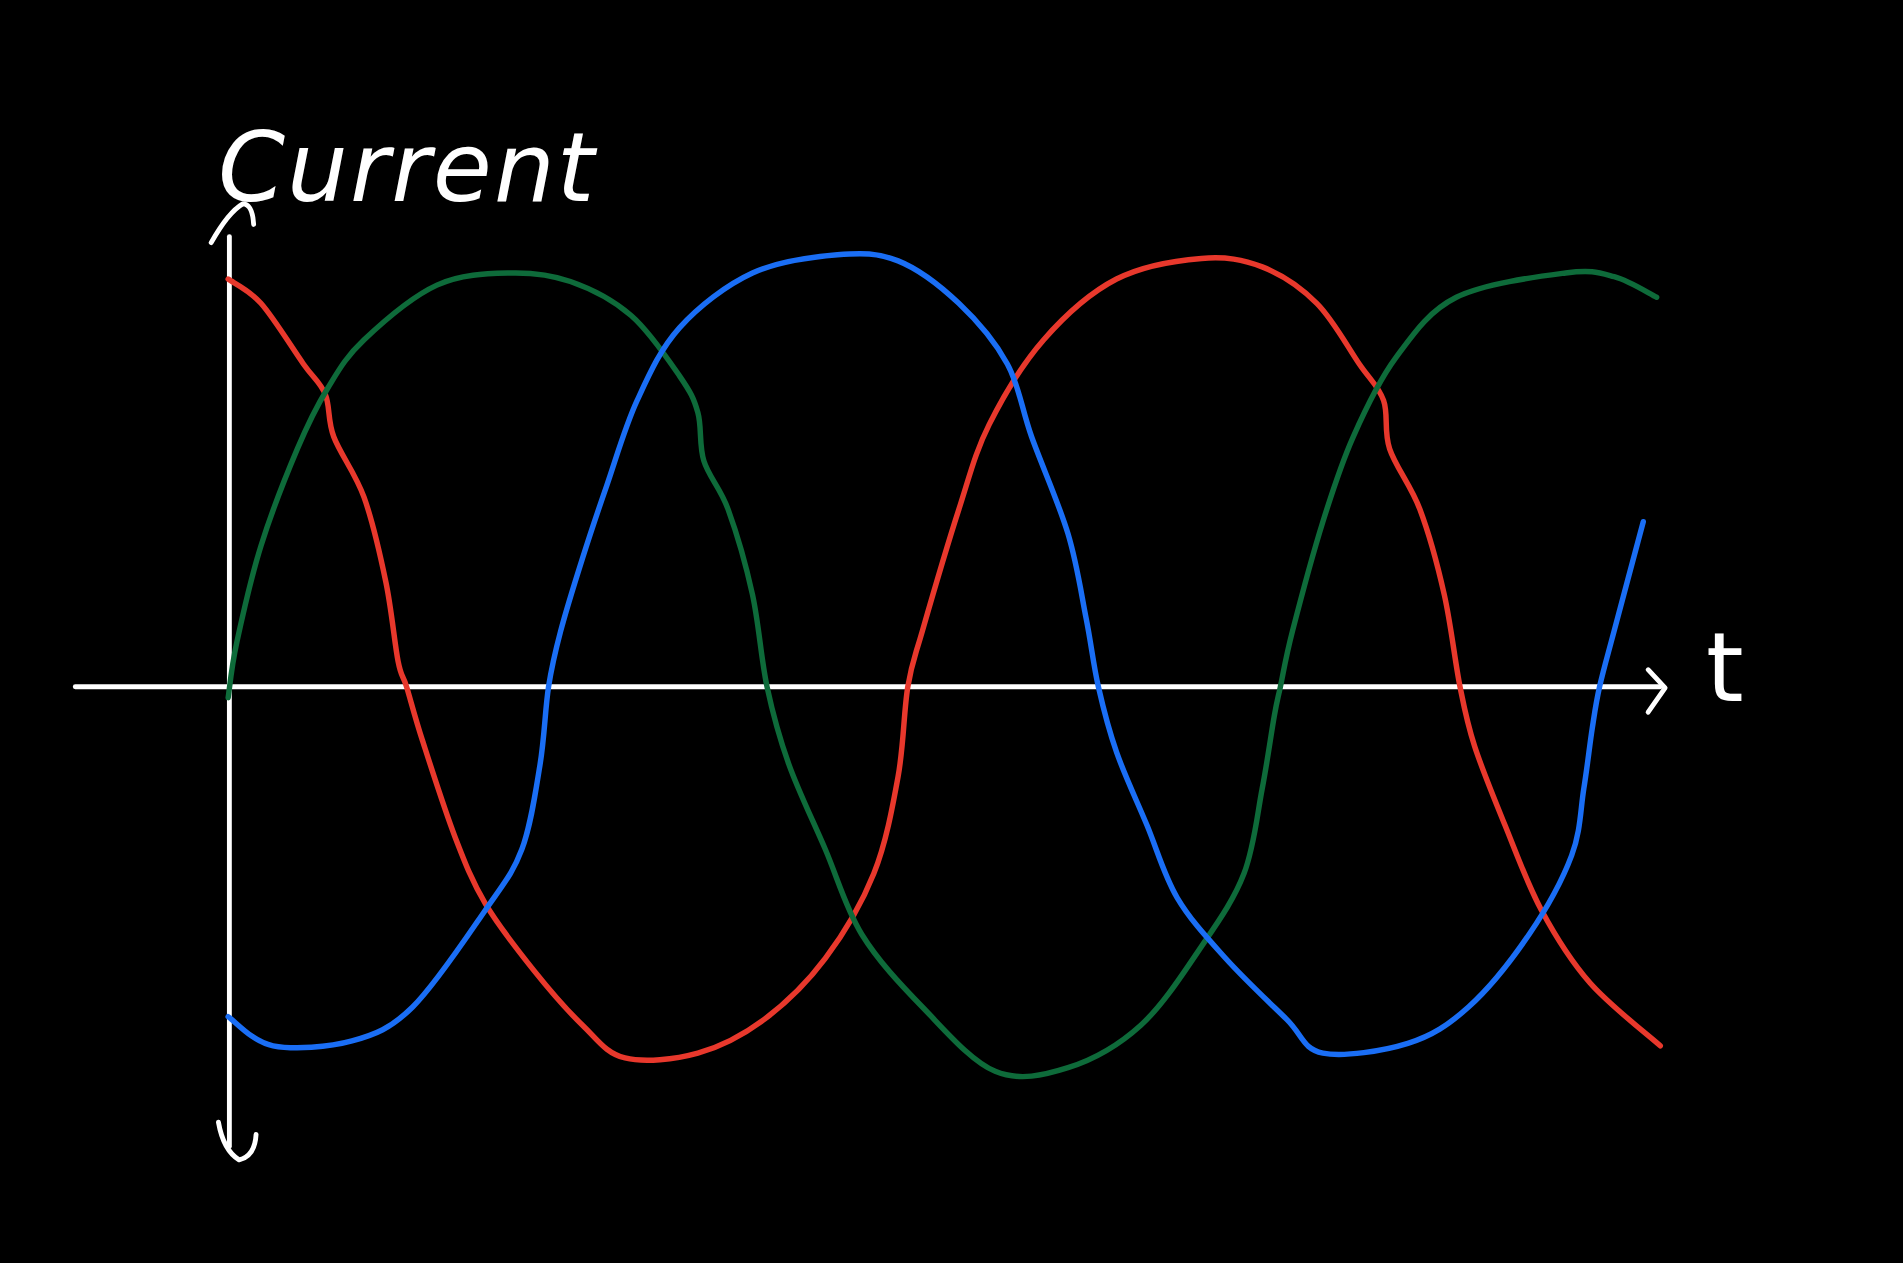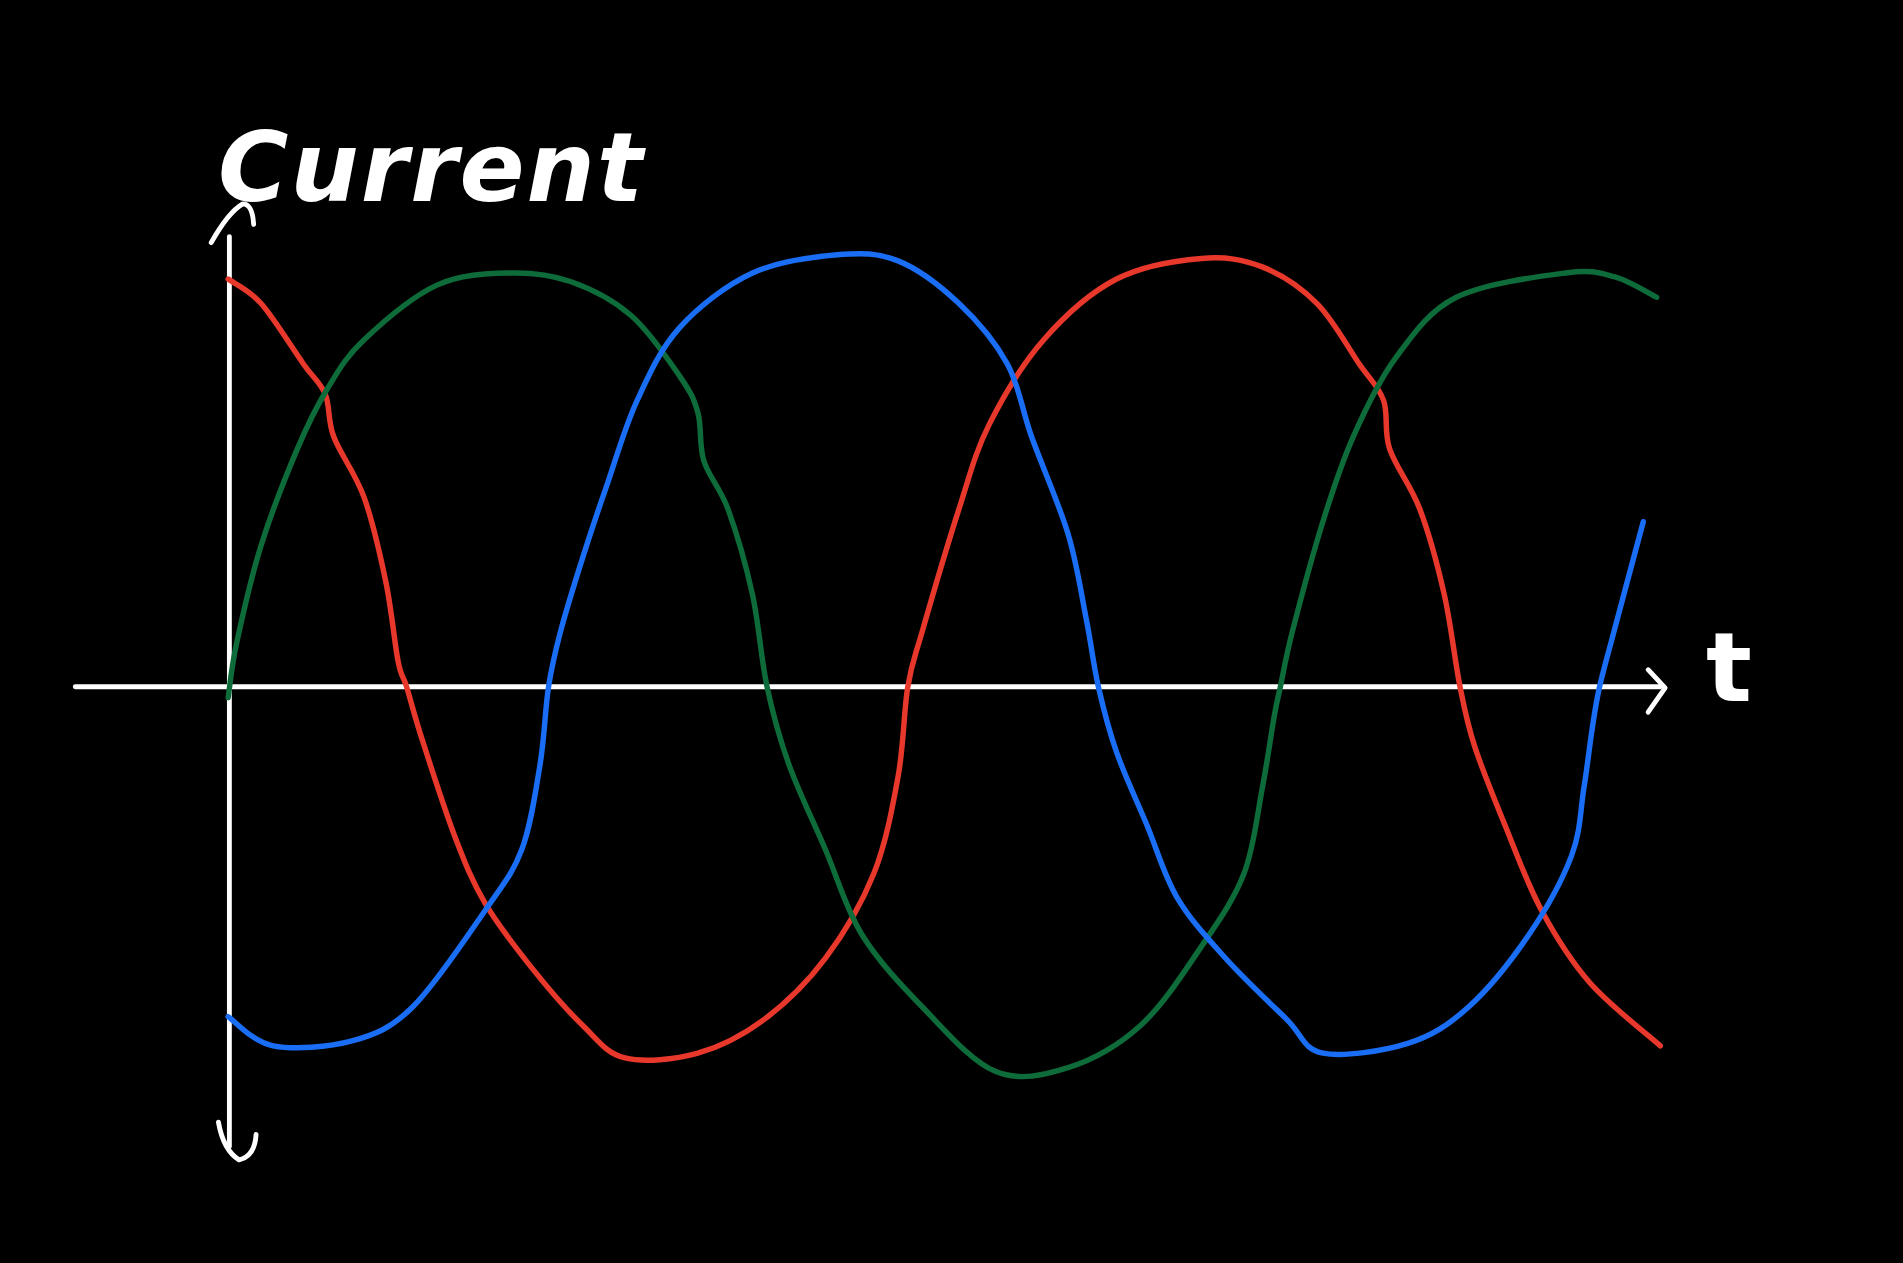--- a/index.html
+++ b/index.html
@@ -1,18 +1,18 @@
 <!DOCTYPE html>
 <html><head>
 <meta charset="utf-8">
 <style>
   html, body { margin: 0; padding: 0; background: #000; }
   body { width: 1903px; height: 1263px; overflow: hidden; position: relative; font-family: "DejaVu Sans", sans-serif; }
   #canvas { position: absolute; left: 0; top: 0; width: 1903px; height: 1263px; }
-  .lbl { position: absolute; color: #fff; font-family: "DejaVu Sans", sans-serif; font-weight: bold; letter-spacing: 2px; }
+  .lbl { position: absolute; color: #fff; font-family: "DejaVu Sans", sans-serif; font-weight: normal; letter-spacing: 2px; }
   #ylabel { left: 218px; top: 112px; font-size: 96px; font-style: italic; }
   #xlabel { left: 1706px; top: 612px; font-size: 96px; }
 </style>
 </head>
 <body>
 
 <svg id="canvas" viewBox="0 0 1568 1041" preserveAspectRatio="none" xmlns="http://www.w3.org/2000/svg">
   <g stroke="#ffffff" stroke-width="4" fill="none" stroke-linecap="round" stroke-linejoin="round">
     <line x1="189" y1="195" x2="189" y2="945"></line>
     <path d="M174,200 Q188,175 200,168 Q208,168 209,185"></path>

